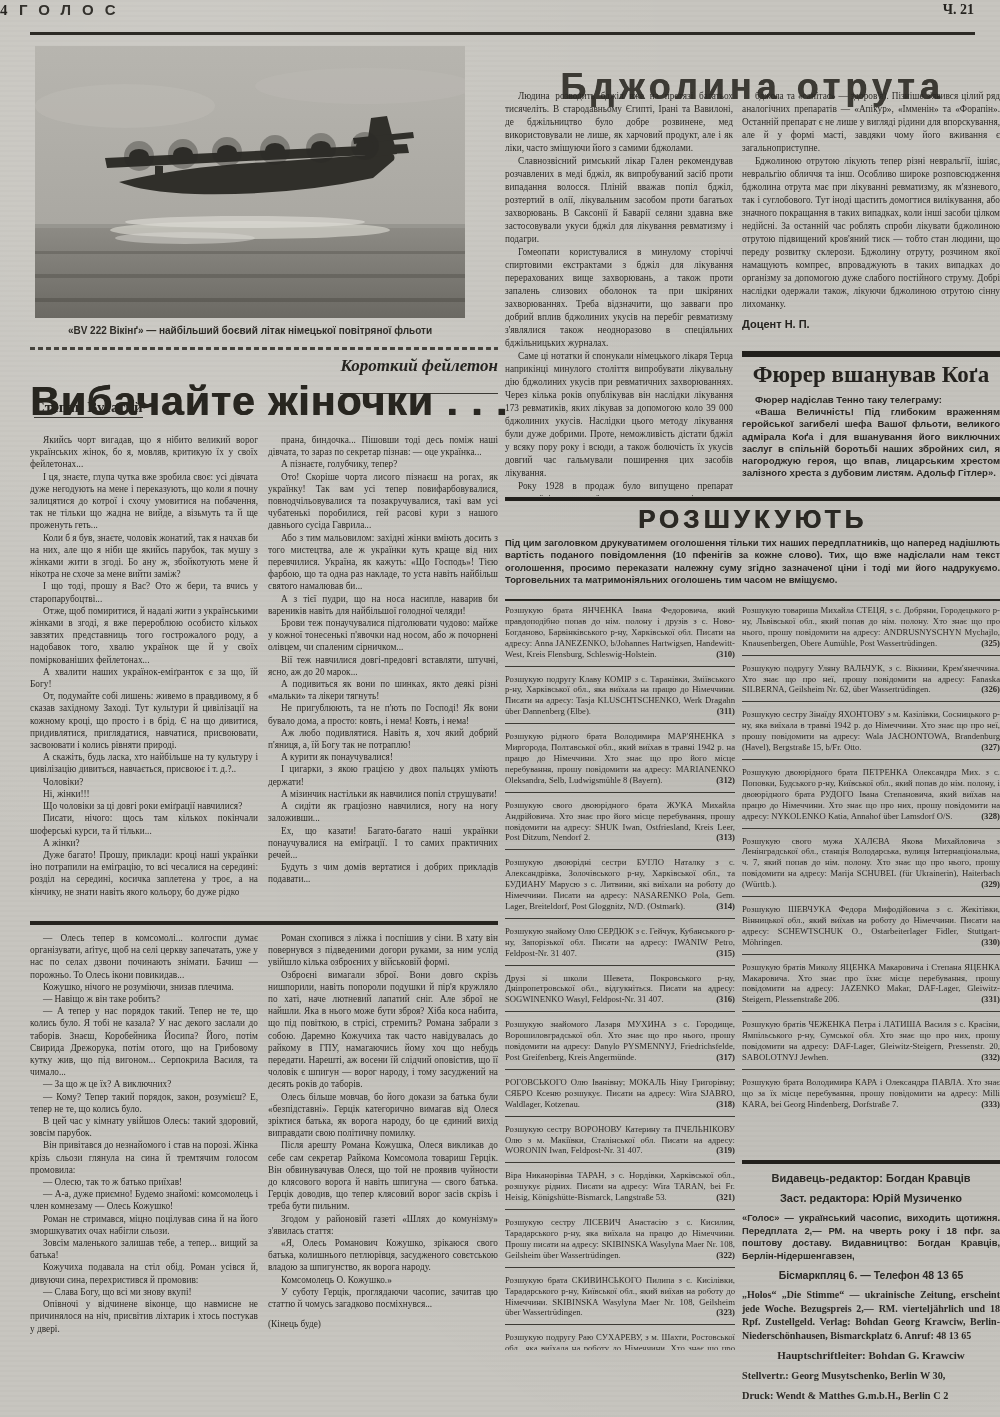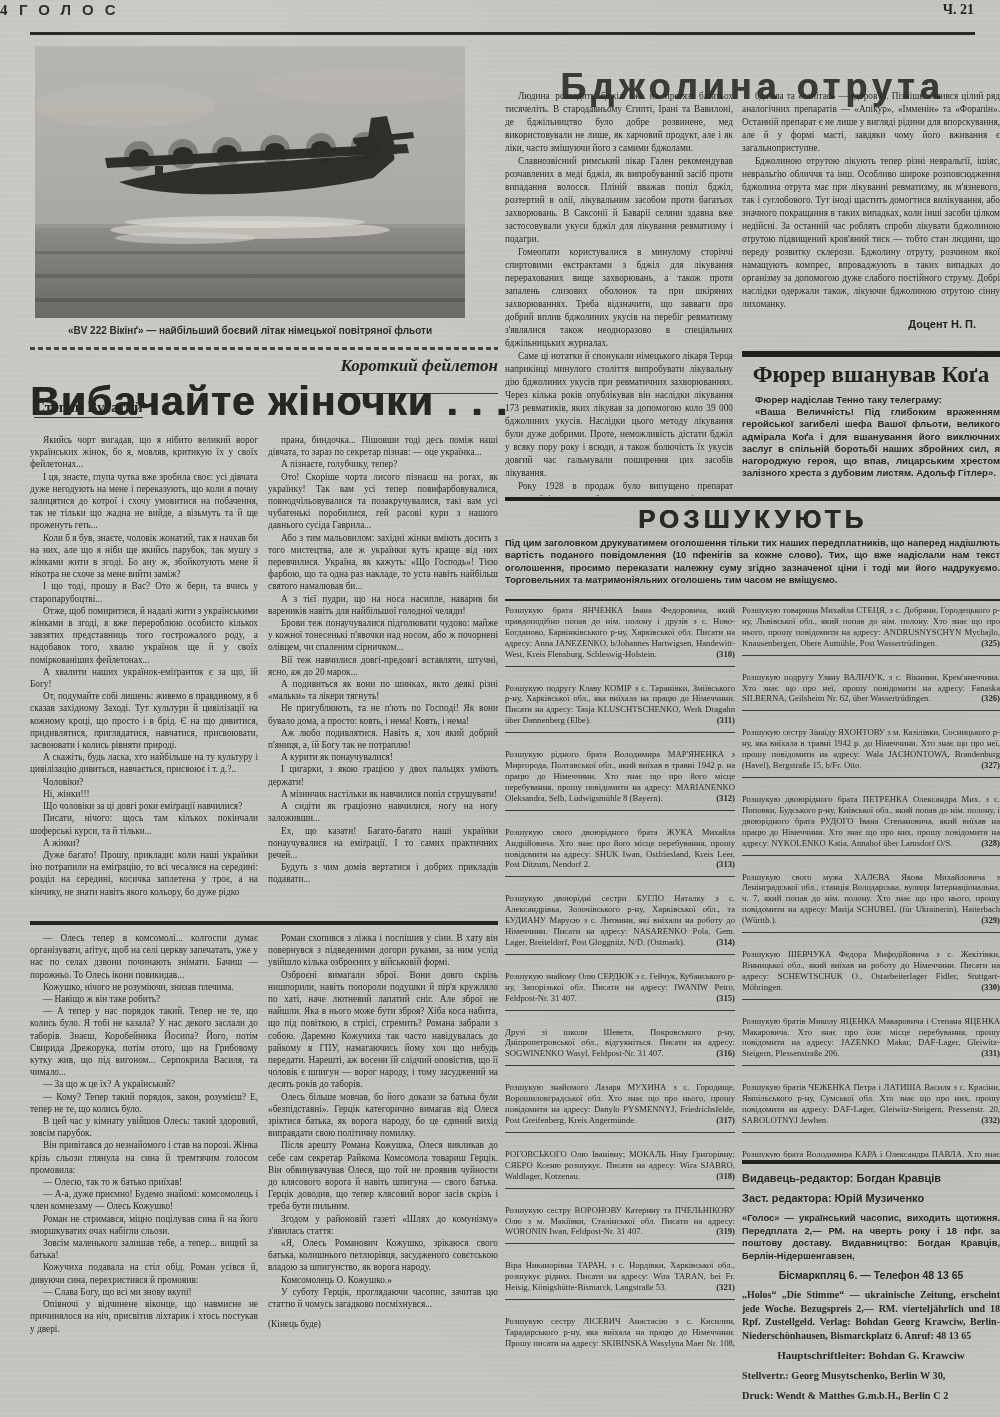--- a/index.html
+++ b/index.html
@@ -23,21 +23,21 @@
   .photo svg{display:block;}
   .caption{position:absolute;left:35px;top:324px;width:430px;text-align:center;
     font:bold 10px/14px "Liberation Sans",sans-serif;color:#2e2c27;}
   
   .bee-title{position:absolute;left:505px;top:42px;width:495px;text-align:center;
     font:700 36px/42px "Liberation Sans",sans-serif;letter-spacing:5px;color:#3c3a34;
     text-shadow:.5px 0 0 #3c3a34;}
   .bee-c1{position:absolute;left:505px;top:90px;width:228px;height:408px;overflow:hidden;}
   .bee-c2{position:absolute;left:742px;top:90px;width:258px;height:258px;overflow:hidden;}
   .bee-c1 p,.bee-c2 p{margin:0;text-align:justify;text-indent:13px;font:9.3px/13px "Liberation Serif",serif;color:#2b2925;}
-  .byline{text-align:right;padding-right:24px;margin-top:6px;font:bold 11px/14px "Liberation Sans",sans-serif;color:#24221e;}
+  .byline{text-align:left;padding-right:24px;margin-top:6px;font:bold 11px/14px "Liberation Sans",sans-serif;color:#24221e;}
   
   .fuehrer{position:absolute;left:742px;top:351px;width:258px;height:146px;overflow:hidden;}
   .fuehrer .bar{height:6px;background:#22201c;margin-bottom:5px;}
   .fuehrer h2{margin:0 0 6px 0;text-align:center;font:bold 23px/26px "Liberation Serif",serif;color:#24221e;}
   .fuehrer p{margin:0;text-align:justify;text-indent:13px;font:bold 9.6px/12.2px "Liberation Sans",sans-serif;color:#2b2925;}
   
   .dash-rule{position:absolute;left:30px;top:347px;width:468px;height:3px;
     background:repeating-linear-gradient(90deg,#45433d 0 5px,transparent 5px 8px);}
   
   .feu-head{position:absolute;left:30px;top:356px;width:468px;height:74px;}
@@ -55,27 +55,27 @@
   .ending{text-align:center;text-indent:0 !important;font:bold 10.5px/16px "Liberation Serif",serif;margin-top:8px !important;}
   
   .cls-head{position:absolute;left:505px;top:497px;width:495px;}
   .cls-head .bar{height:4px;background:#22201c;}
   .cls-title{margin:3px 0 3px 0;text-align:center;font:700 26px/30px "Liberation Sans",sans-serif;letter-spacing:4px;color:#2b2924;text-shadow:.5px 0 0 #2b2924;}
   .cls-intro{margin:0;text-align:justify;font:bold 9.4px/12.4px "Liberation Sans",sans-serif;color:#2b2925;}
   .cls-divider{position:absolute;left:505px;top:599px;width:495px;height:2px;background:#2b2924;}
   .cls-c1{position:absolute;left:505px;top:605px;width:230px;height:745px;overflow:hidden;}
   .cls-c2{position:absolute;left:742px;top:605px;width:258px;height:553px;overflow:hidden;}
   .ad{font:8.7px/10.9px "Liberation Serif",serif;text-align:justify;color:#2b2925;}
-  .ad + .ad{border-top:1.5px solid #3c3a34;margin-top:6px;padding-top:16px;}
+  .ad + .ad{border-top:1.5px solid #3c3a34;margin-top:6px;padding-top:7px;}
   .ad-num{float:right;font-weight:bold;padding-left:6px;}
   
   .imprint{position:absolute;left:742px;top:1160px;width:258px;}
   .imprint .bar{height:4px;background:#22201c;margin-bottom:8px;}
   .imprint p{margin:0 0 7px 0;color:#2b2925;}
-  .imp-b{text-align:left;font:bold 11px/13px "Liberation Sans",sans-serif;}
+  .imp-b{text-align:center;font:bold 11px/13px "Liberation Sans",sans-serif;}
   .imp-sm{text-align:justify;font:bold 9.4px/12.6px "Liberation Sans",sans-serif;}
   .imp-c{text-align:center;font:bold 10.5px/12px "Liberation Sans",sans-serif;}
   .imp-de{text-align:justify;font:bold 10px/13.4px "Liberation Serif",serif;}
   .imp-dc{text-align:center;font:bold 11px/13px "Liberation Serif",serif;}
   .imp-dl{text-align:left;font:bold 10.3px/13px "Liberation Serif",serif;margin-bottom:2px;}
 </style>
 </head>
 <body>
 
 <div class="page">
@@ -180,21 +180,21 @@
       <p>І що тоді, прошу я Вас? Ото ж бери, та вчись у старопарубоцтві...</p>
       <p>Отже, щоб помиритися, й надалі жити з українськими жінками в згоді, я вже перероблюю особисто кількох завзятих представниць того гострожалого роду, а надобавок того, хвалю українок ще й у своїх поміркованіших фейлетонах...</p>
       <p>А хвалити наших українок-еміґранток є за що, їй Богу!</p>
       <p>От, подумайте собі лишень: живемо в правдивому, я б сказав західному Заході. Тут культури й цивілізації на кожному кроці, що просто і в брід. Є на що дивитися, придивлятися, приглядатися, навчатися, присвоювати, засвоювати і колись рівняти природі.</p>
       <p>А скажіть, будь ласка, хто найбільше на ту культуру і цивілізацію дивиться, навчається, присвоює і т. д.?..</p>
       <p>Чоловіки?</p>
       <p>Ні, жінки!!!</p>
       <p>Що чоловіки за ці довгі роки еміґрації навчилися?</p>
       <p>Писати, нічого: щось там кількох покінчали шоферські курси, та й тільки...</p>
       <p>А жінки?</p>
-      <p>Дуже багато! Прошу, приклади: коли наші українки іно потрапили на еміґрацію, то всі чесалися на середині: розділ на середині, косичка заплетена у троє, а на кінчику, не знати навіть якого кольору, бо дуже рідко</p>
+      <p>Дуже багато! Прошу, приклади: кроці наші українки іно потрапили на еміґрацію, то всі чесалися на середині: розділ на середині, косичка заплетена у троє, а на кінчику, не знати навіть якого кольору, бо дуже рідко</p>
     </div>
   <div class="feu-c2">
 
   <p>прана, биндочка... Пішовши тоді десь поміж наші дівчата, то зараз по секретар пізнав: — оце українка...</p>
       <p>А пізнаєте, голубчику, тепер?</p>
       <p>Ото! Скоріше чорта лисого пізнаєш на рогах, як українку! Так вам усі тепер повифарбовувалися, повнодчільовувалися та позакручувалися, такі вам усі чубатенькі поробилися, гей расові кури з нашого давнього сусіда Гаврила...</p>
       <p>Або з тим мальовилом: західні жінки вміють досить з того мистецтва, але ж українки куть краще від них перевчилися. Україна, як кажуть: «Що Господь»! Тією фарбою, що та одна раз накладе, то уста навіть найбільш святого намалював би...</p>
       <p>А з тієї пудри, що на носа насипле, наварив би вареників навіть для найбільшої голодної челяди!</p>
       <p>Брови теж понаучувалися підголювати чудово: майже у кожної тонесенькі п'явочки над носом, або ж почорнені олівцем, чи спаленим сірничком...</p>
       <p>Вії теж навчилися довгі-предовгі вставляти, штучні, ясно, аж до 20 марок...</p>
@@ -209,21 +209,21 @@
       <p>Будуть з чим домів вертатися і добрих прикладів подавати...</p>
     </div>
 
   <div class="left-rule"></div>
   <div class="story-c1">
 
   <p>— Олесь тепер в комсомолі... колгоспи думає організувати, аґітує, щоб на селі церкву запечатать, уже у нас по селах дзвони починають знімати. Бачиш — порожньо. То Олесь ікони повикидав...</p>
       <p>Кожушко, нічого не розуміючи, знизав плечима.</p>
       <p>— Навіщо ж він таке робить?</p>
       <p>— А тепер у нас порядок такий. Тепер не те, що колись було. Я тобі не казала? У нас декого заслали до таборів. Знаєш, Коробейника Йосипа? Його, потім Свирида Дрежорука, потім отого, що на Грибовому кутку жив, що під вигоном... Серпокрила Василя, та чимало...</p>
-      <p>— За що ж це їх? А український?</p>
+      <p>— За що ж це їх? А виключних?</p>
       <p>— Кому? Тепер такий порядок, закон, розумієш? Е, тепер не те, що колись було.</p>
       <p>В цей час у кімнату увійшов Олесь: такий здоровий, зовсім парубок.</p>
       <p>Він привітався до незнайомого і став на порозі. Жінка крізь сльози глянула на сина й тремтячим голосом промовила:</p>
       <p>— Олесю, так то ж батько приїхав!</p>
       <p>— А-а, дуже приємно! Будемо знайомі: комсомолець і член комнезаму — Олесь Кожушко!</p>
       <p>Роман не стримався, міцно поцілував сина й на його зморшкуватих очах набігли сльози.</p>
       <p>Зовсім маленького залишав тебе, а тепер... вищий за батька!</p>
       <p>Кожучиха подавала на стіл обід. Роман усівся й, дивуючи сина, перехристився й промовив:</p>
       <p>— Слава Богу, що всі ми знову вкупі!</p>
       <p>Опівночі у відчинене віконце, що навмисне не причинялося на ніч, присвітив ліхтарик і хтось постукав у двері.</p>

